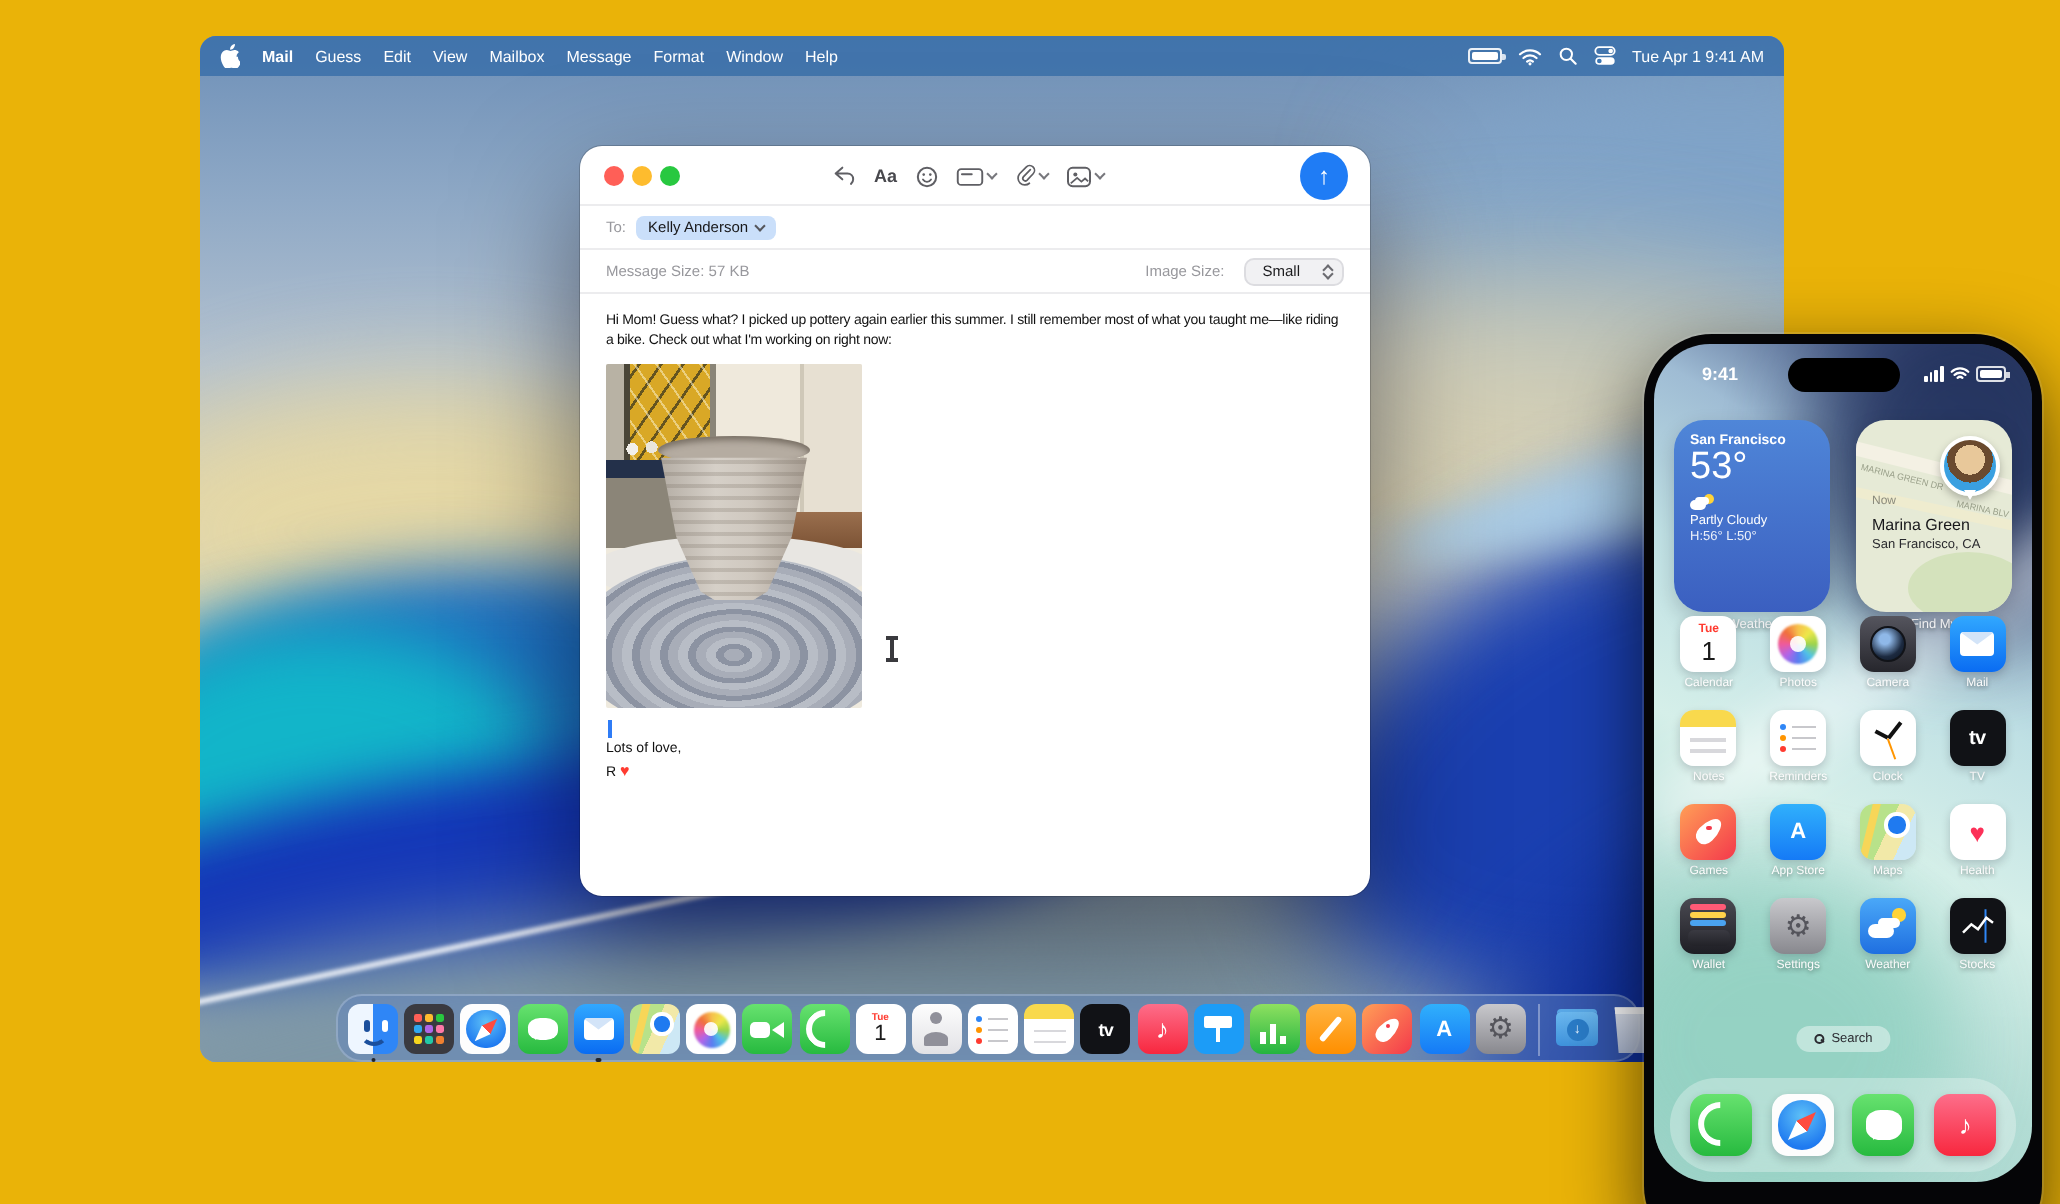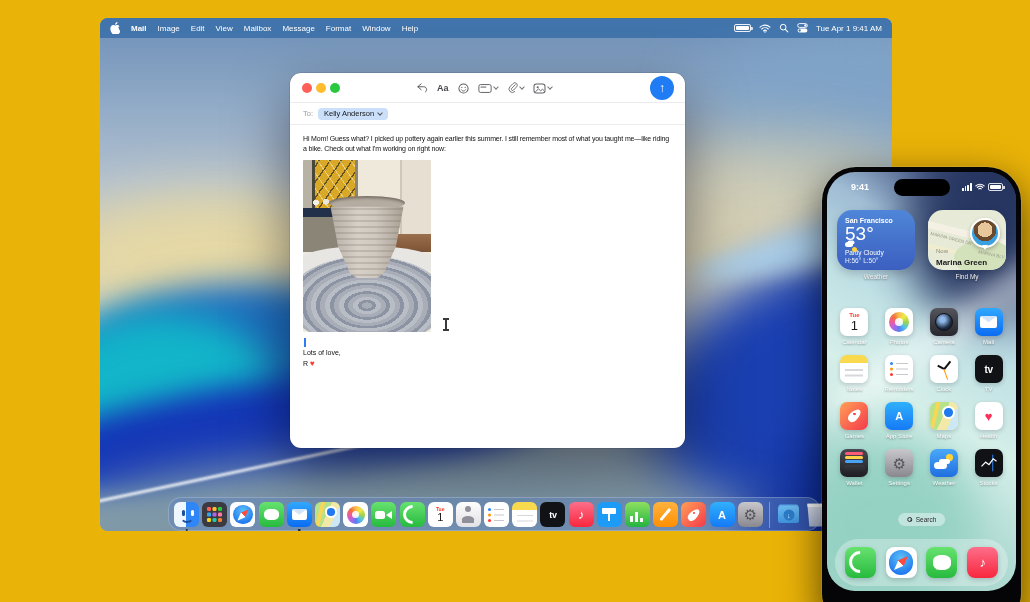--- a/index.html
+++ b/index.html
@@ -184,40 +184,40 @@
   .pstat{position:absolute;right:13px;top:11px;display:flex;align-items:center;gap:3px;z-index:3;}
   .sigbars{display:flex;align-items:flex-end;gap:1px;}
   .sigbars i{display:block;width:1.8px;background:#fff;border-radius:.5px;}
   .sb1{height:3px;}.sb2{height:4.5px;}.sb3{height:6px;}.sb4{height:7.5px;}
   .pbatt{width:15px;height:7.5px;border:1px solid rgba(255,255,255,.85);border-radius:2px;position:relative;}
   .pbatt::before{content:"";position:absolute;inset:1px;background:#fff;border-radius:1px;}
   .pbatt::after{content:"";position:absolute;right:-2.5px;top:2px;width:1.5px;height:2.5px;background:rgba(255,255,255,.8);}
 
   .pwidgets{position:absolute;top:38px;left:10px;right:10px;display:flex;justify-content:space-between;z-index:2;}
   .wslot{width:78px;display:flex;flex-direction:column;align-items:center;}
-  .widget{width:78px;height:60px;border-radius:15px;overflow:hidden;position:relative;box-shadow:0 4px 10px rgba(0,0,20,.18);}
+  .widget{width:78px;height:96px;border-radius:15px;overflow:hidden;position:relative;box-shadow:0 4px 10px rgba(0,0,20,.18);}
   .wlabel{margin-top:3px;font-size:6.5px;color:#fff;text-shadow:0 1px 2px rgba(0,0,0,.45);}
   .w-weather{background:linear-gradient(180deg,#4f86d8,#3b5fc0);color:#fff;padding:7px 8px;display:flex;flex-direction:column;}
   .ww-city{font-size:7px;font-weight:bold;}
   .ww-temp{font-size:19px;font-weight:300;line-height:1.1;}
   .ww-ic{margin-top:2px;position:relative;width:12px;height:8px;}
   .ww-ic::before{content:"";position:absolute;right:0;top:0;width:5px;height:5px;background:#ffd338;border-radius:50%;}
   .ww-ic::after{content:"";position:absolute;left:0;bottom:0;width:8px;height:4.5px;background:#fff;border-radius:5px;box-shadow:2px -2px 0 -0.5px #fff;}
   .ww-cond{font-size:6.5px;margin-top:2px;}
   .ww-hilo{font-size:6.5px;opacity:.9;margin-top:1px;}
   .w-findmy{background:#e6ead6;}
   .fm-road1{position:absolute;left:-10px;top:22px;width:110px;height:7px;background:#f4f1e4;transform:rotate(14deg);}
   .fm-road2{position:absolute;left:-6px;top:44px;width:110px;height:5px;background:#efeccf;transform:rotate(12deg);}
   .fm-green{position:absolute;right:-8px;bottom:-6px;width:60px;height:36px;background:#d4e2bc;border-radius:50%;}
   .fm-street1{position:absolute;left:2px;top:26px;font-size:4.5px;color:#9aa08a;transform:rotate(14deg);white-space:nowrap;}
   .fm-street2{position:absolute;right:1px;top:42px;font-size:4.5px;color:#9aa08a;transform:rotate(12deg);white-space:nowrap;}
   .fm-pin{position:absolute;left:42px;top:8px;width:30px;height:30px;border-radius:50%;background:radial-gradient(circle at 50% 38%,#e8c89a 0 36%,#6a4a2e 36% 55%,#3aa0e0 55%);border:2.5px solid #fff;box-shadow:0 2px 4px rgba(0,0,0,.25);}
   .fm-pin::after{content:"";position:absolute;left:50%;bottom:-7px;transform:translateX(-50%);border:3.5px solid transparent;border-top:5px solid #fff;}
   .fm-now{position:absolute;left:8px;top:38px;font-size:6px;color:#8a8a7c;}
-  .fm-place{position:absolute;left:8px;top:48px;font-size:8px;font-weight:bold;color:#17171a;}
+  .fm-place{position:absolute;left:8px;top:48px;font-size:8px;font-weight:normal;color:#17171a;}
   .fm-city{position:absolute;left:8px;top:59px;font-size:6.5px;color:#2a2a2e;}
 
   .pgrid{position:absolute;top:136px;left:5px;right:5px;display:grid;grid-template-columns:repeat(4,1fr);row-gap:8px;z-index:2;}
   .papp{display:flex;flex-direction:column;align-items:center;height:39px;}
   .pic{width:28px;height:28px;border-radius:7px;overflow:hidden;position:relative;display:flex;align-items:center;justify-content:center;box-shadow:0 2px 5px rgba(0,0,20,.18);}
   .plabel{margin-top:2.5px;font-size:6px;color:#fff;text-shadow:0 1px 2px rgba(0,0,0,.45);white-space:nowrap;}
   .pic .cal-wd{font-size:6px;}
   .pic .cal-d{font-size:13px;}
   .pic.i-tv span{font-size:10px;}
 
@@ -252,21 +252,21 @@
     </div>
 
     <div class="menubar">
       <div class="mb-left">
         <span>
           <svg class="icon-svg" width="10" height="12" viewBox="0 0 14 17">
               <path fill="#fff" d="M11.6 9c0-2 1.6-3 1.7-3.1-.9-1.4-2.4-1.6-2.9-1.6-1.2-.1-2.4.7-3 .7-.6 0-1.6-.7-2.6-.7C3.4 4.3 2 5.1 1.2 6.4c-1.6 2.7-.4 6.8 1.1 9 .7 1.1 1.6 2.3 2.8 2.2 1.1 0 1.5-.7 2.9-.7s1.7.7 2.9.7c1.2 0 2-1.1 2.7-2.2.9-1.3 1.2-2.5 1.2-2.6-.1 0-2.2-.9-2.2-3.8zM9.6 2.8c.6-.8 1-1.8.9-2.8-.9 0-1.9.6-2.5 1.3-.6.7-1 1.7-.9 2.7 1 .1 1.9-.5 2.5-1.2z"></path>
             </svg>
         </span>
         <span class="mb-item bold">Mail</span>
-        <span class="mb-item">Image</span>
+        <span class="mb-item">Guess</span>
         <span class="mb-item">Edit</span>
         <span class="mb-item">View</span>
         <span class="mb-item">Mailbox</span>
         <span class="mb-item">Message</span>
         <span class="mb-item">Format</span>
         <span class="mb-item">Window</span>
         <span class="mb-item">Help</span>
       </div>
       <div class="mb-right">
         <span class="batt"></span>
@@ -341,20 +341,33 @@
           </div>
       </div>
 
       <div class="mrow">
         <span class="mlabel">To:</span>
         <span class="pill">
           <span>Kelly Anderson</span>
             <i class="chevsm"></i>
         </span>
       </div>
+      <div class="mrow">
+        <span class="mlabel">Message Size: 57 KB</span>
+        <span class="msize-right">
+          <span class="mlabel">Image Size:</span>
+          <span class="select">
+            <span>Small</span>
+            <span class="updown">
+                <i class="u"></i>
+                <i class="d"></i>
+              </span>
+          </span>
+        </span>
+      </div>
 
       <div class="mbody">
         <span>Hi Mom! Guess what? I picked up pottery again earlier this summer. I still remember most of what you taught me—like riding a bike. Check out what I'm working on right now:</span>
         <div class="photo">
           <div class="ph-wallR"></div>
             <div class="ph-seam"></div>
             <div class="ph-floor"></div>
           <div class="ph-window"></div>
             <div class="ph-wallL"></div>
             <div class="ph-shelfobj"></div>

